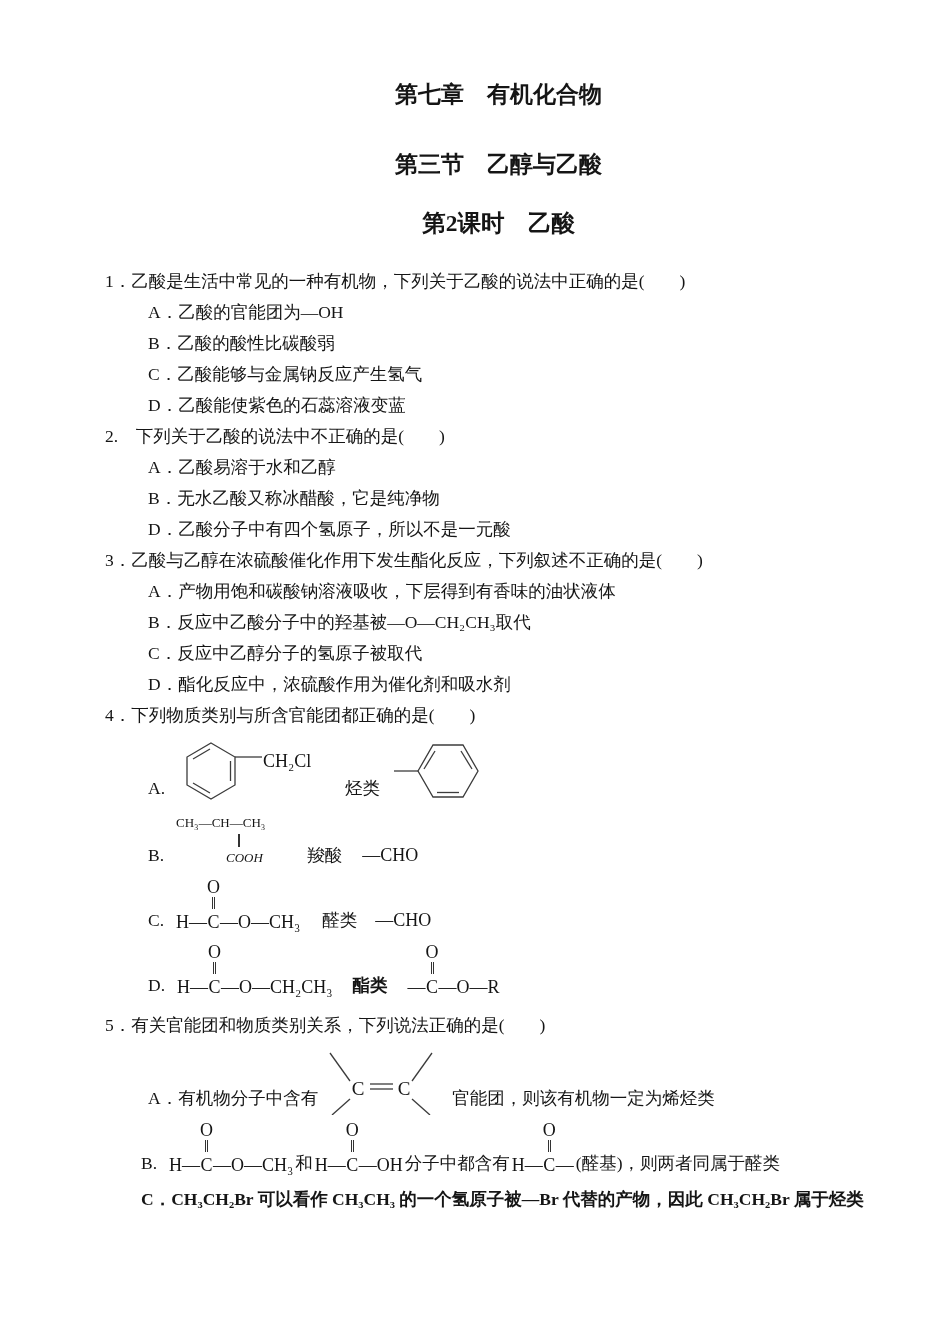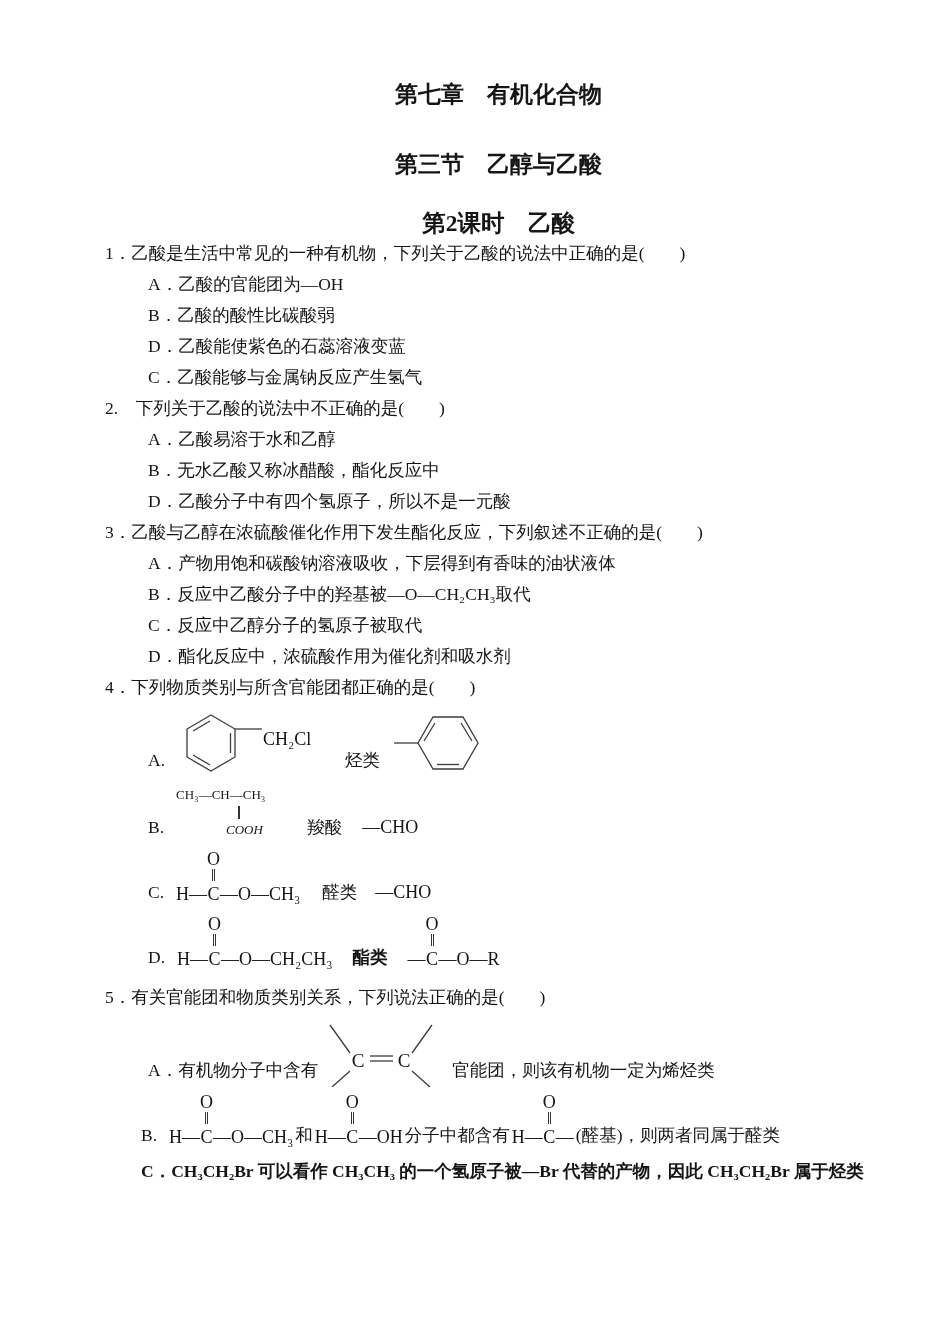--- a/index.html
+++ b/index.html
@@ -7,21 +7,21 @@
   body {
     width:950px; height:1344px;
     font-family:"Liberation Serif","DejaVu Serif",serif;
     color:#151515;
   }
   .page { padding:80px 58px 0 105px; }
   .title { text-align:center; font-weight:bold; font-size:23px; line-height:30px; margin:0; }
   .title2 { margin-top:40px; }
   .title3 { margin-top:28px; font-size:23.5px; }
   .qblock { margin:0; }
-  .qblock.first { }
+  .qblock.first { margin-top:28px; }
   .stem { font-size:17.5px; line-height:31px; margin:0; white-space:nowrap; }
   .opt  { font-size:17.5px; line-height:31px; margin:0; padding-left:43px; white-space:nowrap; }
   .opt.tight { padding-left:36px;font-weight:bold; }
 
   
   .structrow { display:flex; align-items:flex-end; padding-left:43px; margin-top:8px; }
   .structrow.q5b { padding-left:36px; }
   .slabel { font-size:17.5px; line-height:22px; margin-right:12px; margin-bottom:2px; }
   .cat    { font-size:17.5px; line-height:22px; margin-bottom:2px; }
   .grp    { font-size:18px;   line-height:22px; margin-bottom:2px; }
@@ -37,47 +37,47 @@
 
   
   .propane { display:inline-flex; flex-direction:column; font-size:13px; }
   .propane .chain { line-height:20px; }
   .propane .vbond { width:1.5px; height:13px; background:#333; margin:1px 0 1px 62px; }
   .propane .below { line-height:20px; margin-left:50px;font-style:italic; }
 
   
   .bz1 { position:relative; display:inline-block; width:142px; height:64px; }
   .bz1 svg { position:absolute; left:0; top:0; }
-  .bzsub { position:absolute; left:86px; top:20px; font-size:18px; line-height:20px; }
+  .bzsub { position:absolute; left:86px; top:14px; font-size:18px; line-height:20px; }
   .bz2 { display:inline-block; margin-bottom:-6px; }
   svg .ln { stroke:#3c3c3c; stroke-width:1.3; fill:none; }
   .alkene { margin:0 -4px -4px; }
   .alkene text { font-family:"Liberation Serif","DejaVu Serif",serif; font-size:19px; fill:#151515; }
 </style>
 </head>
 <body>
 
 <div class="page">
 
   <h1 class="title">第七章　有机化合物</h1>
   <h1 class="title title2">第三节　乙醇与乙酸</h1>
   <h1 class="title title3">第2课时　乙酸</h1>
 
   <div class="qblock first">
     <p class="stem">1．乙酸是生活中常见的一种有机物，下列关于乙酸的说法中正确的是(　　)</p>
     <p class="opt">A．乙酸的官能团为—OH</p>
     <p class="opt">B．乙酸的酸性比碳酸弱</p>
+    <p class="opt">C．乙酸能够与金属钠反应产生氢气</p>
     <p class="opt">D．乙酸能使紫色的石蕊溶液变蓝</p>
-    <p class="opt">C．乙酸能够与金属钠反应产生氢气</p>
   </div>
 
   <div class="qblock">
     <p class="stem">2.　下列关于乙酸的说法中不正确的是(　　)</p>
     <p class="opt">A．乙酸易溶于水和乙醇</p>
-    <p class="opt">B．无水乙酸又称冰醋酸，酯化反应中</p>
+    <p class="opt">B．无水乙酸又称冰醋酸，它是纯净物</p>
     <p class="opt">D．乙酸分子中有四个氢原子，所以不是一元酸</p>
   </div>
 
   <div class="qblock">
     <p class="stem">3．乙酸与乙醇在浓硫酸催化作用下发生酯化反应，下列叙述不正确的是(　　)</p>
     <p class="opt">A．产物用饱和碳酸钠溶液吸收，下层得到有香味的油状液体</p>
     <p class="opt">B．反应中乙酸分子中的羟基被—O—CH₂CH₃取代</p>
     <p class="opt">C．反应中乙醇分子的氢原子被取代</p>
     <p class="opt">D．酯化反应中，浓硫酸作用为催化剂和吸水剂</p>
   </div>

